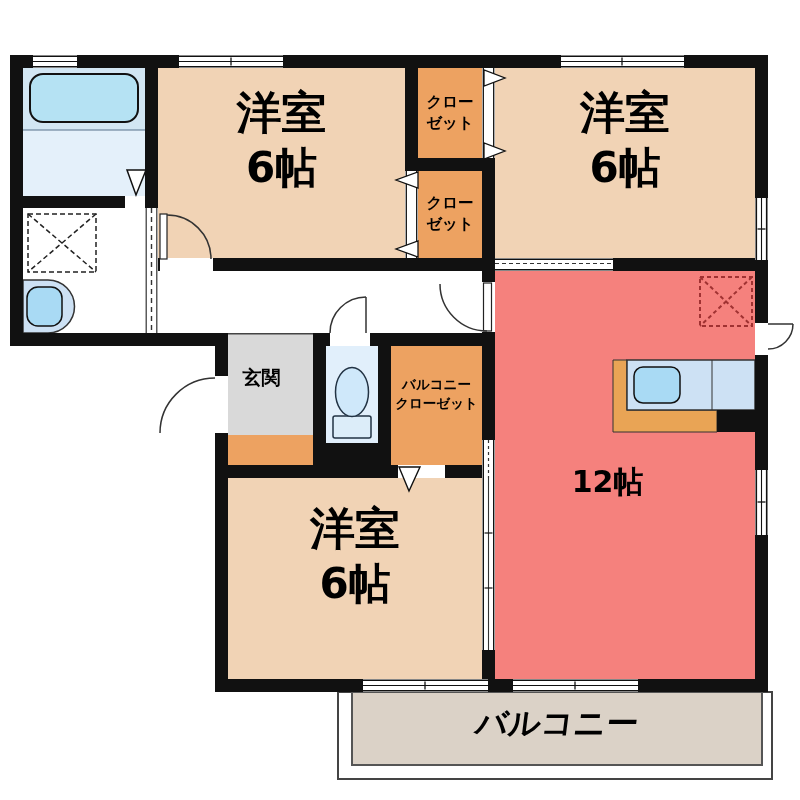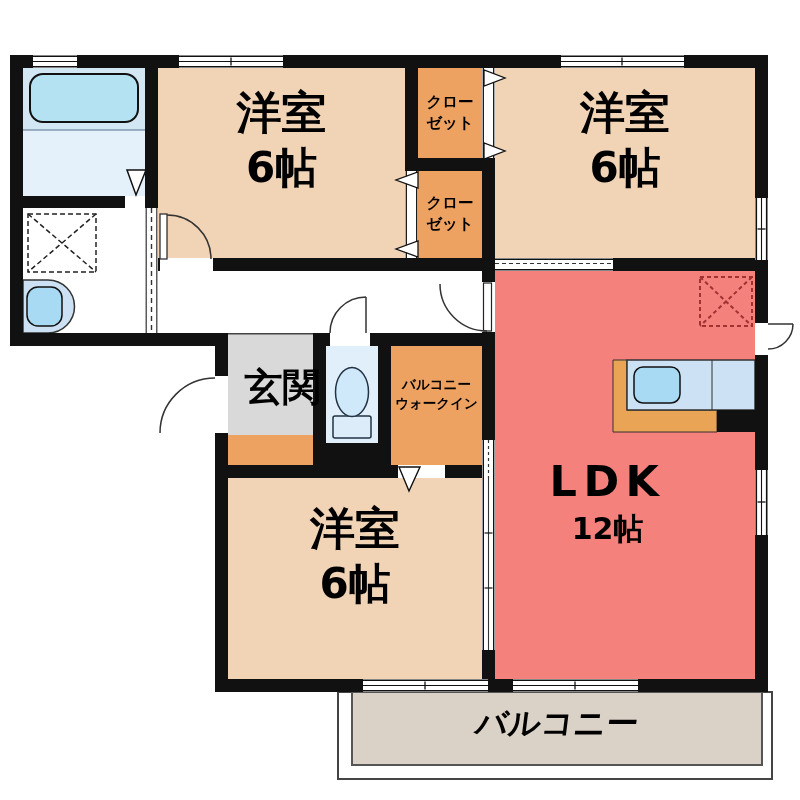--- a/index.html
+++ b/index.html
@@ -12,21 +12,21 @@
   #lb-b2{left:495px;top:88px;width:260px;}
   #lb-b3{left:228px;top:504px;width:254px;}
   #lb-b1 .l1,#lb-b2 .l1,#lb-b3 .l1{font-size:45px;}
   #lb-b1 .l2,#lb-b2 .l2,#lb-b3 .l2{font-size:42px;margin-top:7px;}
   #lb-ldk{left:485px;top:458px;width:245px;}
   #lb-ldk .l1{font-size:43px;letter-spacing:.15em;}
   #lb-ldk .l2{font-size:30px;margin-top:7px;}
   #lb-ct{left:416px;top:92px;width:68px;font-size:15.5px;line-height:1.35;}
   #lb-cb{left:416px;top:193px;width:68px;font-size:15.5px;line-height:1.35;}
   #lb-wic{left:391px;top:375px;width:91px;font-size:13.5px;line-height:1.4;}
-  #lb-genkan{left:240px;top:367px;width:85px;font-size:38px;}
+  #lb-genkan{left:219px;top:367px;width:85px;font-size:19px;}
   #lb-balcony{left:352px;top:706px;width:410px;font-size:32px;transform:skewX(-7deg);}
 </style>
 </head>
 <body>
 
 <div id="plan">
 <svg width="800" height="800" viewBox="0 0 800 800">
 
   <g>
     <rect x="23" y="68" width="122" height="62" fill="#d2e6f3"></rect>
@@ -242,34 +242,33 @@
   </div>
   <div class="room-label" id="lb-b2">
     <span class="l1">洋室</span>
     <span class="l2">6帖</span>
   </div>
   <div class="room-label" id="lb-b3">
     <span class="l1">洋室</span>
     <span class="l2">6帖</span>
   </div>
   <div class="room-label" id="lb-ldk">
-    <span class="l1">LDK</span>
     <span class="l2">12帖</span>
   </div>
   <div class="room-label" id="lb-ct">
     <span class="l1">クロー</span>
     <span class="l2">ゼット</span>
   </div>
   <div class="room-label" id="lb-cb">
     <span class="l1">クロー</span>
     <span class="l2">ゼット</span>
   </div>
   <div class="room-label" id="lb-wic">
     <span class="l1">バルコニー</span>
-    <span class="l2">ウォークイン</span>
+    <span class="l2">クローゼット</span>
   </div>
   <div class="room-label" id="lb-genkan">
     <span class="l1">玄関</span>
   </div>
   <div class="room-label" id="lb-balcony">
     <span class="l1">バルコニー</span>
   </div>
 </div>
 
 </body></html>

